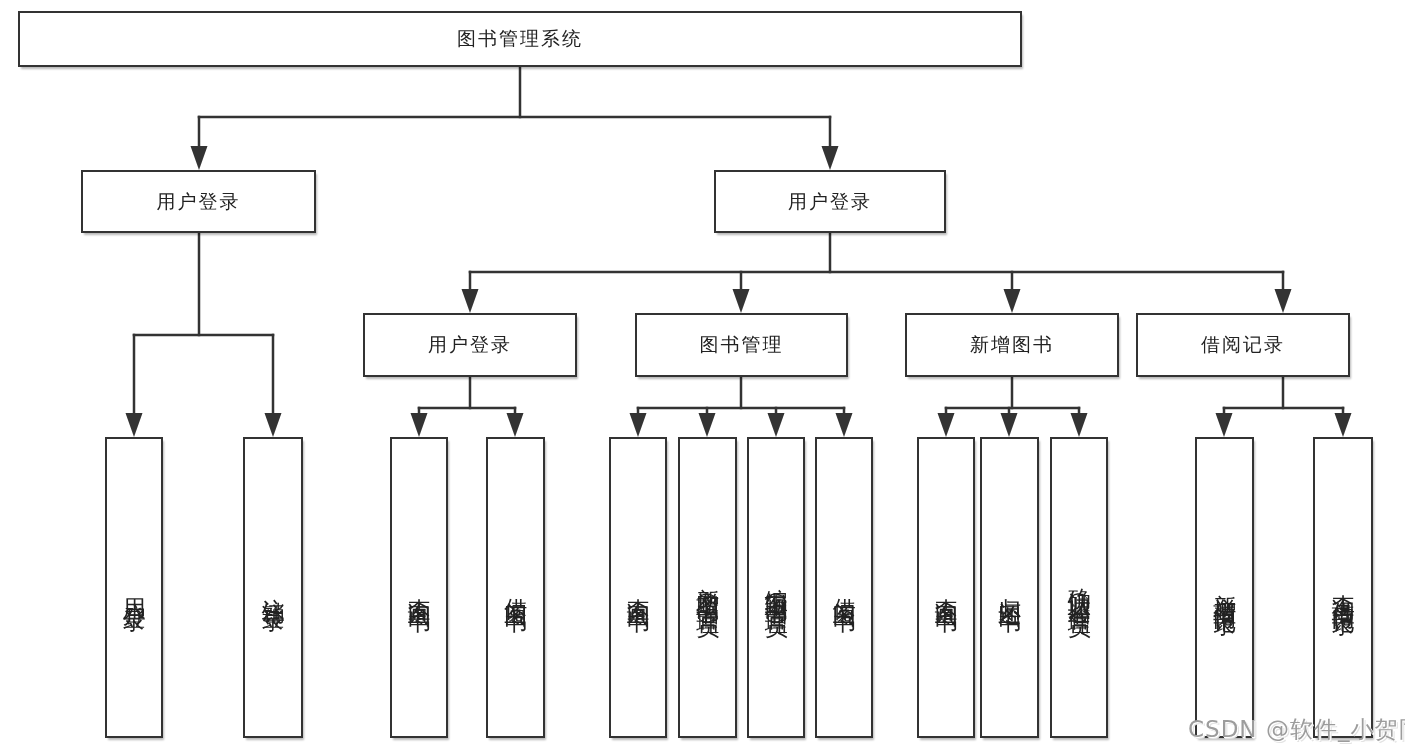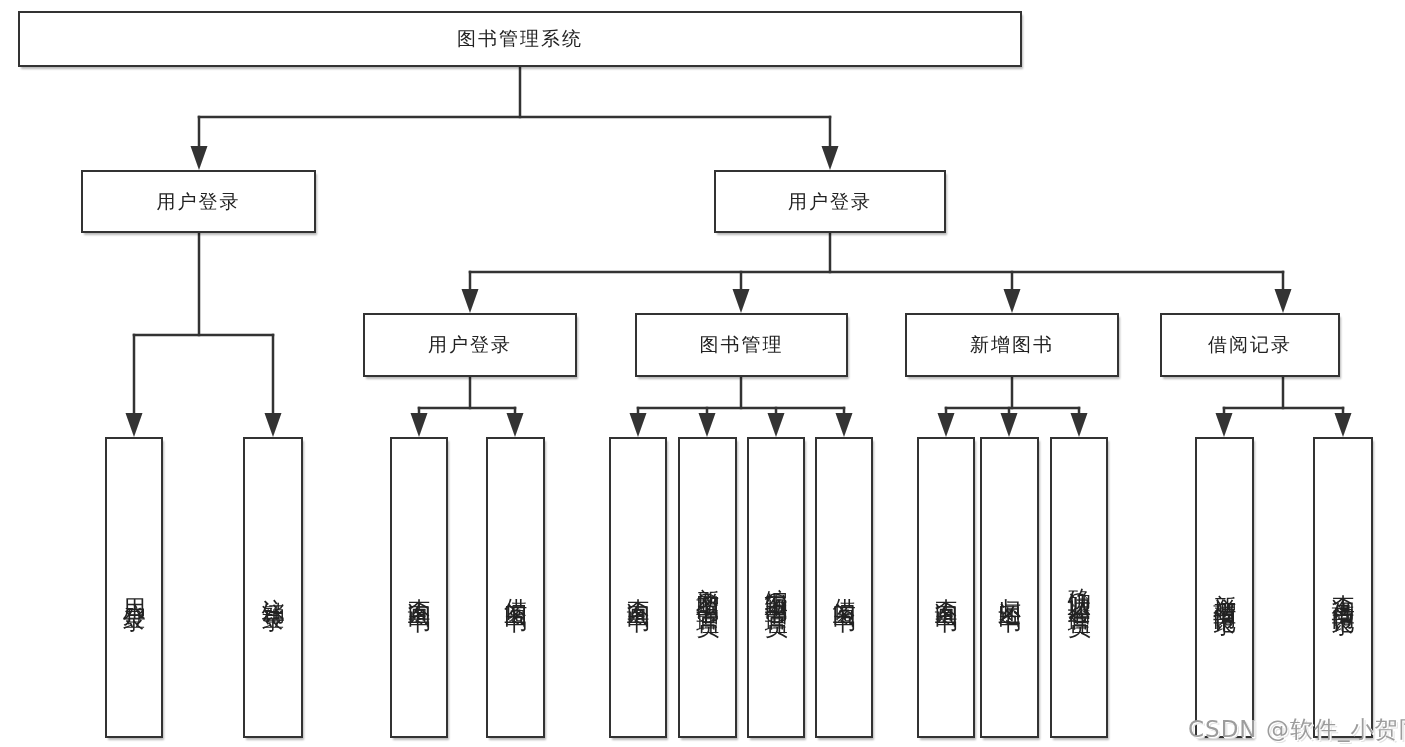--- a/index.html
+++ b/index.html
@@ -111,21 +111,21 @@
 
   <div class="node" style="left:363px;top:313px;width:214px;height:64px">
     <span class="lbl">用户登录</span>
   </div>
   <div class="node" style="left:635px;top:313px;width:213px;height:64px">
     <span class="lbl">图书管理</span>
   </div>
   <div class="node" style="left:905px;top:313px;width:214px;height:64px">
     <span class="lbl">新增图书</span>
   </div>
-  <div class="node" style="left:1160px;top:313px;width:180px;height:64px">
+  <div class="node" style="left:1136px;top:313px;width:214px;height:64px">
     <span class="lbl">借阅记录</span>
   </div>
 
   <div class="node leaf" style="left:105px;top:437px;width:58px;height:301px">
     <span class="lbl">用户登录</span>
   </div>
   <div class="node leaf" style="left:243px;top:437px;width:60px;height:301px">
     <span class="lbl">注销登录</span>
   </div>
 

